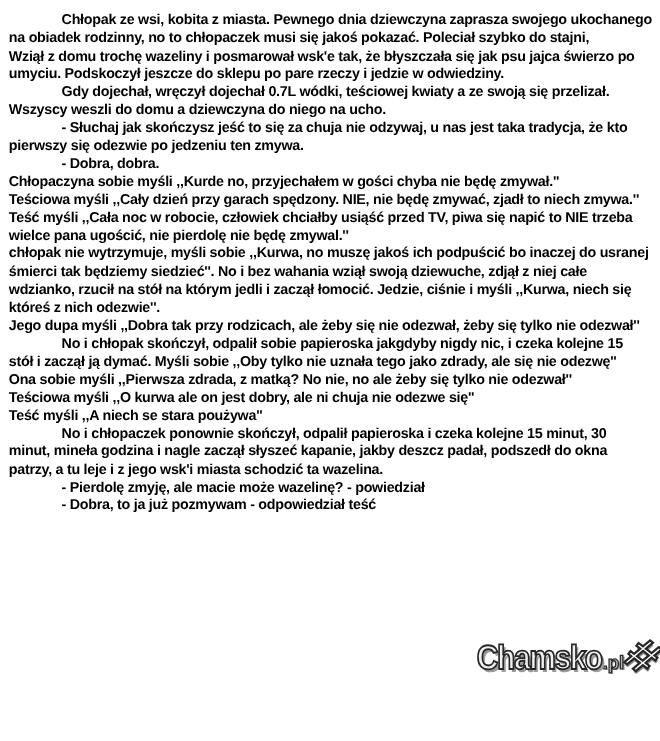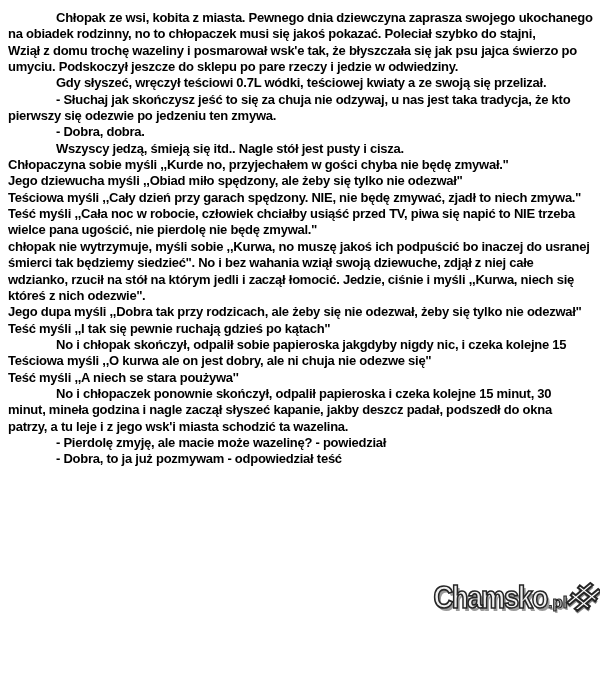--- a/index.html
+++ b/index.html
@@ -95,47 +95,44 @@
 
   <div class="line">
     <span class="line-text">Wziął z domu trochę wazeliny i posmarował wsk'e tak, że błyszczała się jak psu jajca świerzo po</span>
   </div>
 
   <div class="line">
     <span class="line-text">umyciu. Podskoczył jeszcze do sklepu po pare rzeczy i jedzie w odwiedziny.</span>
   </div>
 
   <div class="line indent">
-    <span class="line-text">Gdy słyszeć, wręczył teściowi 0.7L wódki, teściowej kwiaty a ze swoją się przelizał.</span>
-  </div>
-
+    <span class="line-text">Gdy dojechał, wręczył dojechał 0.7L wódki, teściowej kwiaty a ze swoją się przelizał.</span>
+  </div>
+
+  <div class="line">
+    <span class="line-text">Wszyscy weszli do domu a dziewczyna do niego na ucho.</span>
+  </div>
 
   <div class="line indent">
     <span class="line-text">- Słuchaj jak skończysz jeść to się za chuja nie odzywaj, u nas jest taka tradycja, że kto</span>
   </div>
 
   <div class="line">
     <span class="line-text">pierwszy się odezwie po jedzeniu ten zmywa.</span>
   </div>
 
   <div class="line indent">
     <span class="line-text">- Dobra, dobra.</span>
   </div>
 
-  <div class="line indent">
-    <span class="line-text">Wszyscy jedzą, śmieją się itd.. Nagle stół jest pusty i cisza.</span>
-  </div>
 
   <div class="line">
     <span class="line-text">Chłopaczyna sobie myśli ,,Kurde no, przyjechałem w gości chyba nie będę zmywał.''</span>
   </div>
 
-  <div class="line">
-    <span class="line-text">Jego dziewucha myśli ,,Obiad miło spędzony, ale żeby się tylko nie odezwał''</span>
-  </div>
 
   <div class="line">
     <span class="line-text">Teściowa myśli ,,Cały dzień przy garach spędzony. NIE, nie będę zmywać, zjadł to niech zmywa.''</span>
   </div>
 
   <div class="line">
     <span class="line-text">Teść myśli ,,Cała noc w robocie, człowiek chciałby usiąść przed TV, piwa się napić to NIE trzeba</span>
   </div>
 
   <div class="line">
@@ -157,30 +154,33 @@
 
   <div class="line">
     <span class="line-text">któreś z nich odezwie''.</span>
   </div>
 
   <div class="line">
     <span class="line-text">Jego dupa myśli ,,Dobra tak przy rodzicach, ale żeby się nie odezwał, żeby się tylko nie odezwał''</span>
   </div>
 
 
-  <div class="line">
-    <span class="line-text">Teść myśli ,,I tak się pewnie ruchają gdzieś po kątach''</span>
-  </div>
 
   <div class="line indent">
     <span class="line-text">No i chłopak skończył, odpalił sobie papieroska jakgdyby nigdy nic, i czeka kolejne 15</span>
   </div>
 
 
-
+  <div class="line">
+    <span class="line-text">stół i zaczął ją dymać. Myśli sobie ,,Oby tylko nie uznała tego jako zdrady, ale się nie odezwę''</span>
+  </div>
+
+  <div class="line">
+    <span class="line-text">Ona sobie myśli ,,Pierwsza zdrada, z matką? No nie, no ale żeby się tylko nie odezwał''</span>
+  </div>
 
   <div class="line">
     <span class="line-text">Teściowa myśli ,,O kurwa ale on jest dobry, ale ni chuja nie odezwe się''</span>
   </div>
 
   <div class="line">
     <span class="line-text">Teść myśli ,,A niech se stara poużywa''</span>
   </div>
 
   <div class="line indent">

